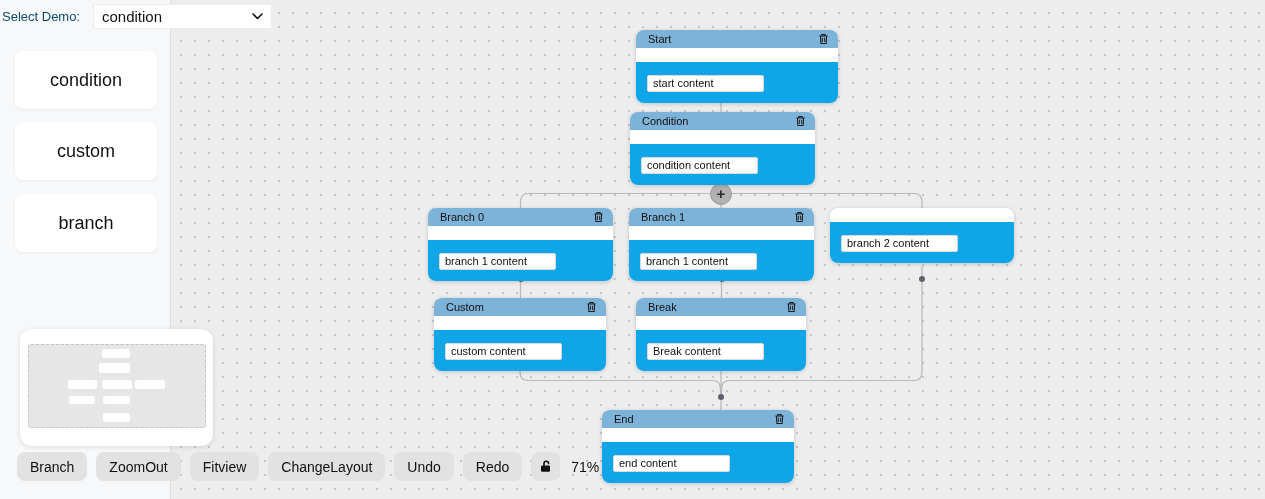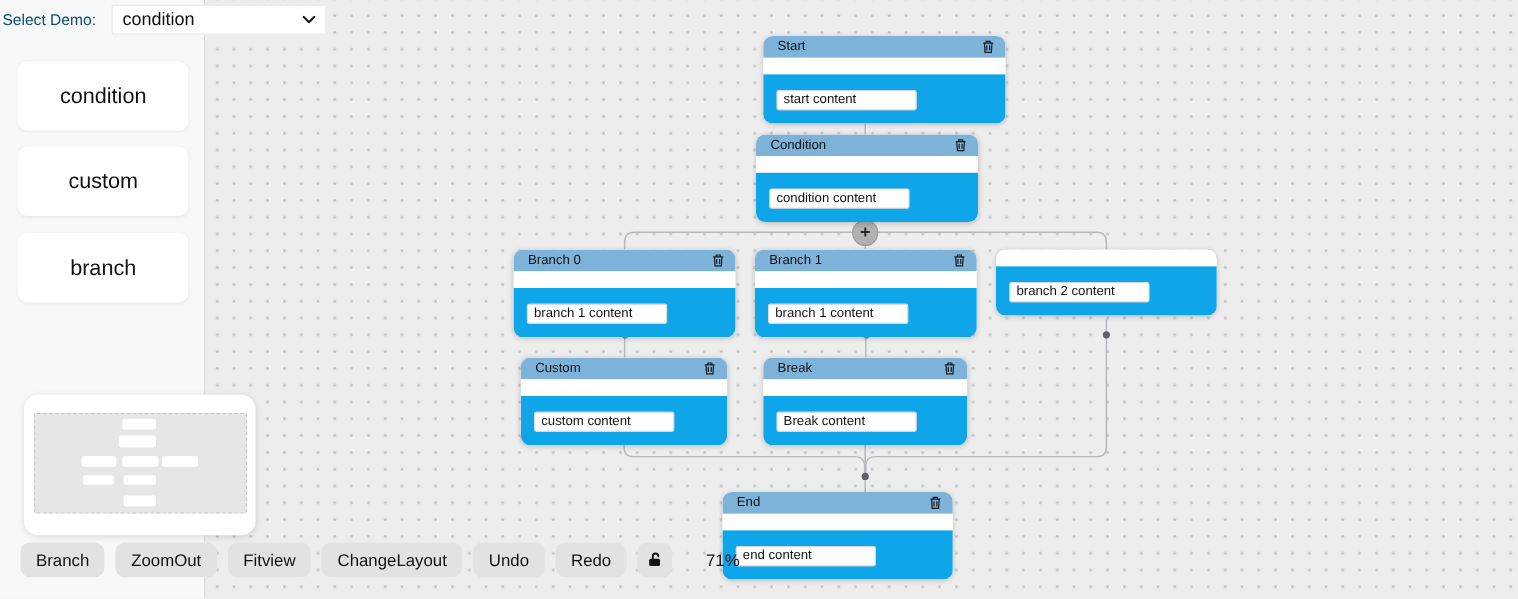--- a/index.html
+++ b/index.html
@@ -93,21 +93,21 @@
   }
   .tb-btn {
     height:29px; padding:0 13px; border:none; border-radius:8px;
     background:#e2e2e2; color:#111; font-family:"Liberation Sans", sans-serif;
     font-size:14px; cursor:pointer; white-space:nowrap;
   }
   .tb-lock {
     width:29px; height:29px; padding:0; display:flex; align-items:center;
     justify-content:center;
   }
-  .zoom-level { font-size:14px; color:#111; margin-left:19px; }
+  .zoom-level { font-size:14px; color:#111; margin-left:2px; }
 
   svg.icon { display:block; }
 </style>
 </head>
 <body>
 
 <div class="canvas"></div>
 
 <svg class="edges" width="1265" height="499">
   <g fill="none" stroke="#b7b7bd" stroke-width="1.2">

